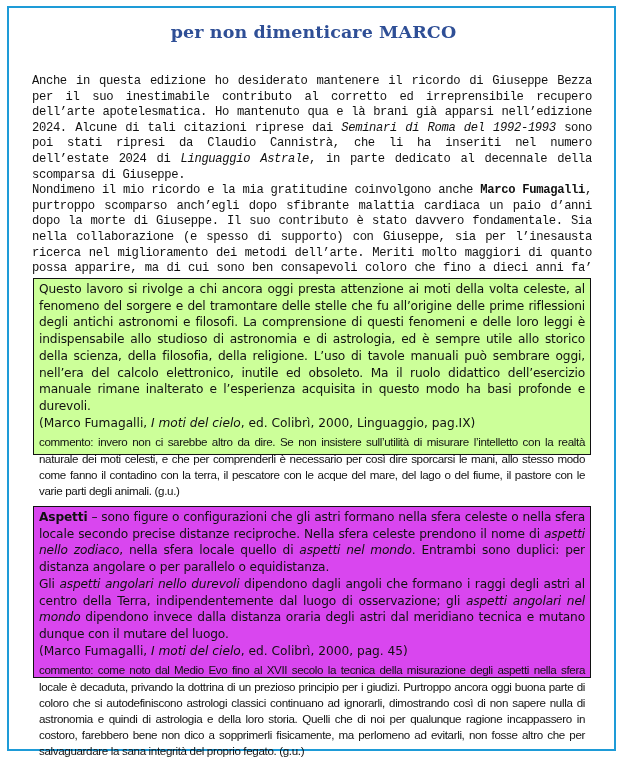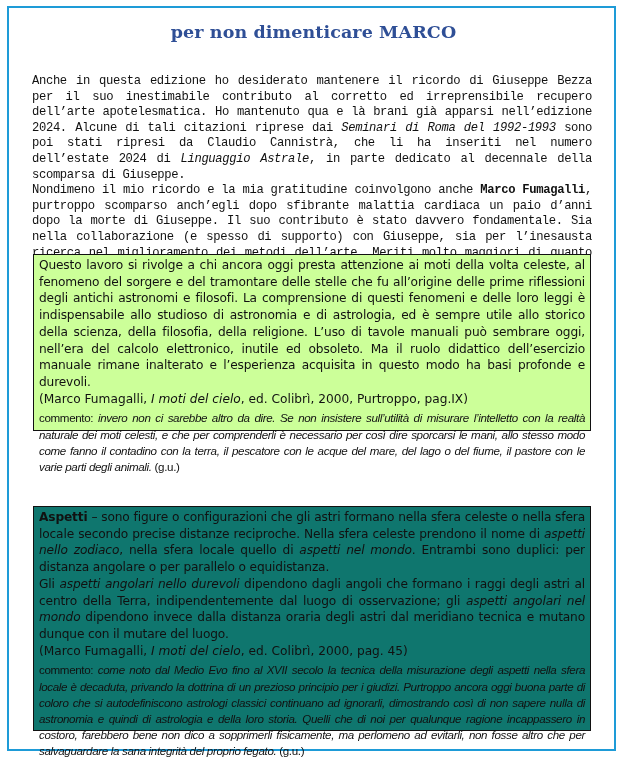--- a/index.html
+++ b/index.html
@@ -16,52 +16,52 @@
   .intro {
     position: absolute; left: 32px; top: 66px; width: 560px;
     font-family: Liberation Mono, monospace; font-size: 12.2px; line-height: 15.6px;
     color: #111; text-align: justify; letter-spacing: -0.35px; margin-top: 8px;
   }
   .intro p { margin: 0; }
   .box {
     position: absolute; left: 33px; width: 558px; border: 1.5px solid #111;
     box-sizing: border-box; padding: 2px 5px 3px 5px; color: #111;
   }
-  .box.green { top: 254px; height: 177px; background: #ccff99; }
-  .box.cyan { top: 506px; height: 225px; background: #0f766e; border-right: 1px solid #111; }
+  .box.green { top: 278px; height: 177px; background: #ccff99; }
+  .box.cyan { top: 506px; height: 172px; background: #d946ef; border-right: 1px solid #111; }
   .quote {
     font-family: "DejaVu Sans", sans-serif; font-size: 12.2px; line-height: 16.7px;
     text-align: justify; letter-spacing: -0.15px; margin: 0;
   }
   .cite {
     font-family: "DejaVu Sans", sans-serif; font-size: 12.2px; line-height: 16.7px; margin: 0;
   }
   .comment {
     font-family: "Liberation Sans", sans-serif; font-size: 11.6px; line-height: 16.2px;
     text-align: justify; letter-spacing: -0.35px; margin: 3px 0 0 0;
   }
-  .comment .body { font-style: italic; }
+  .comment .body { }
   i, .it { font-style: italic; }
   b { font-weight: bold; }
 </style>
 </head>
 <body>
 
 <div class="frame"></div>
 
 <div class="title">per non dimenticare MARCO</div>
 
 <div class="intro">
   <p><span>Anche in questa edizione ho desiderato mantenere il ricordo di Giuseppe Bezza per il suo inestimabile contributo al corretto ed irreprensibile recupero dell’arte apotelesmatica. Ho mantenuto qua e là brani già apparsi nell’edizione 2024. Alcune di tali citazioni riprese dai </span><i>Seminari di Roma del 1992-1993</i><span> sono poi stati ripresi da Claudio Cannistrà, che li ha inseriti nel numero dell’estate 2024 di </span><i>Linguaggio Astrale</i><span>, in parte dedicato al decennale della scomparsa di Giuseppe.</span></p>
   <p><span>Nondimeno il mio ricordo e la mia gratitudine coinvolgono anche </span><b>Marco Fumagalli</b><span>, purtroppo scomparso anch’egli dopo sfibrante malattia cardiaca un paio d’anni dopo la morte di Giuseppe. Il suo contributo è stato davvero fondamentale. Sia nella collaborazione (e spesso di supporto) con Giuseppe, sia per l’inesausta ricerca nel miglioramento dei metodi dell’arte. Meriti molto maggiori di quanto possa apparire, ma di cui sono ben consapevoli coloro che fino a dieci anni fa’ lo hanno affiancato nell’attività di </span><i>Cielo e Terra</i><span>.</span></p>
 </div>
 
 <div class="box green">
   <p class="quote">Questo lavoro si rivolge a chi ancora oggi presta attenzione ai moti della volta celeste, al fenomeno del sorgere e del tramontare delle stelle che fu all’origine delle prime riflessioni degli antichi astronomi e filosofi. La comprensione di questi fenomeni e delle loro leggi è indispensabile allo studioso di astronomia e di astrologia, ed è sempre utile allo storico della scienza, della filosofia, della religione. L’uso di tavole manuali può sembrare oggi, nell’era del calcolo elettronico, inutile ed obsoleto. Ma il ruolo didattico dell’esercizio manuale rimane inalterato e l’esperienza acquisita in questo modo ha basi profonde e durevoli.</p>
-  <p class="cite"><span>(Marco Fumagalli, </span><i>I moti del cielo</i><span>, ed. Colibrì, 2000, Purtroppo, pag.IX)</span></p>
+  <p class="cite"><span>(Marco Fumagalli, </span><i>I moti del cielo</i><span>, ed. Colibrì, 2000, Linguaggio, pag.IX)</span></p>
   <p class="comment"><span>commento: </span><span class="body">invero non ci sarebbe altro da dire. Se non insistere sull’utilità di misurare l’intelletto con la realtà naturale dei moti celesti, e che per comprenderli è necessario per così dire sporcarsi le mani, allo stesso modo come fanno il contadino con la terra, il pescatore con le acque del mare, del lago o del fiume, il pastore con le varie parti degli animali.</span><span> (g.u.)</span></p>
 </div>
 
 <div class="box cyan">
   <p class="quote"><b>Aspetti</b><span> – sono figure o configurazioni che gli astri formano nella sfera celeste o nella sfera locale secondo precise distanze reciproche. Nella sfera celeste prendono il nome di </span><i>aspetti nello zodiaco</i><span>, nella sfera locale quello di </span><i>aspetti nel mondo</i><span>. Entrambi sono duplici: per distanza angolare o per parallelo o equidistanza.</span></p>
   <p class="quote"><span>Gli </span><i>aspetti angolari nello durevoli</i><span> dipendono dagli angoli che formano i raggi degli astri al centro della Terra, indipendentemente dal luogo di osservazione; gli </span><i>aspetti angolari nel mondo</i><span> dipendono invece dalla distanza oraria degli astri dal meridiano tecnica e mutano dunque con il mutare del luogo.</span></p>
   <p class="cite"><span>(Marco Fumagalli, </span><i>I moti del cielo</i><span>, ed. Colibrì, 2000, pag. 45)</span></p>
   <p class="comment"><span>commento: </span><span class="body">come noto dal Medio Evo fino al XVII secolo la tecnica della misurazione degli aspetti nella sfera locale è decaduta, privando la dottrina di un prezioso principio per i giudizi. Purtroppo ancora oggi buona parte di coloro che si autodefiniscono astrologi classici continuano ad ignorarli, dimostrando così di non sapere nulla di astronomia e quindi di astrologia e della loro storia. Quelli che di noi per qualunque ragione incappassero in costoro, farebbero bene non dico a sopprimerli fisicamente, ma perlomeno ad evitarli, non fosse altro che per salvaguardare la sana integrità del proprio fegato.</span><span> (g.u.)</span></p>
 </div>
 

